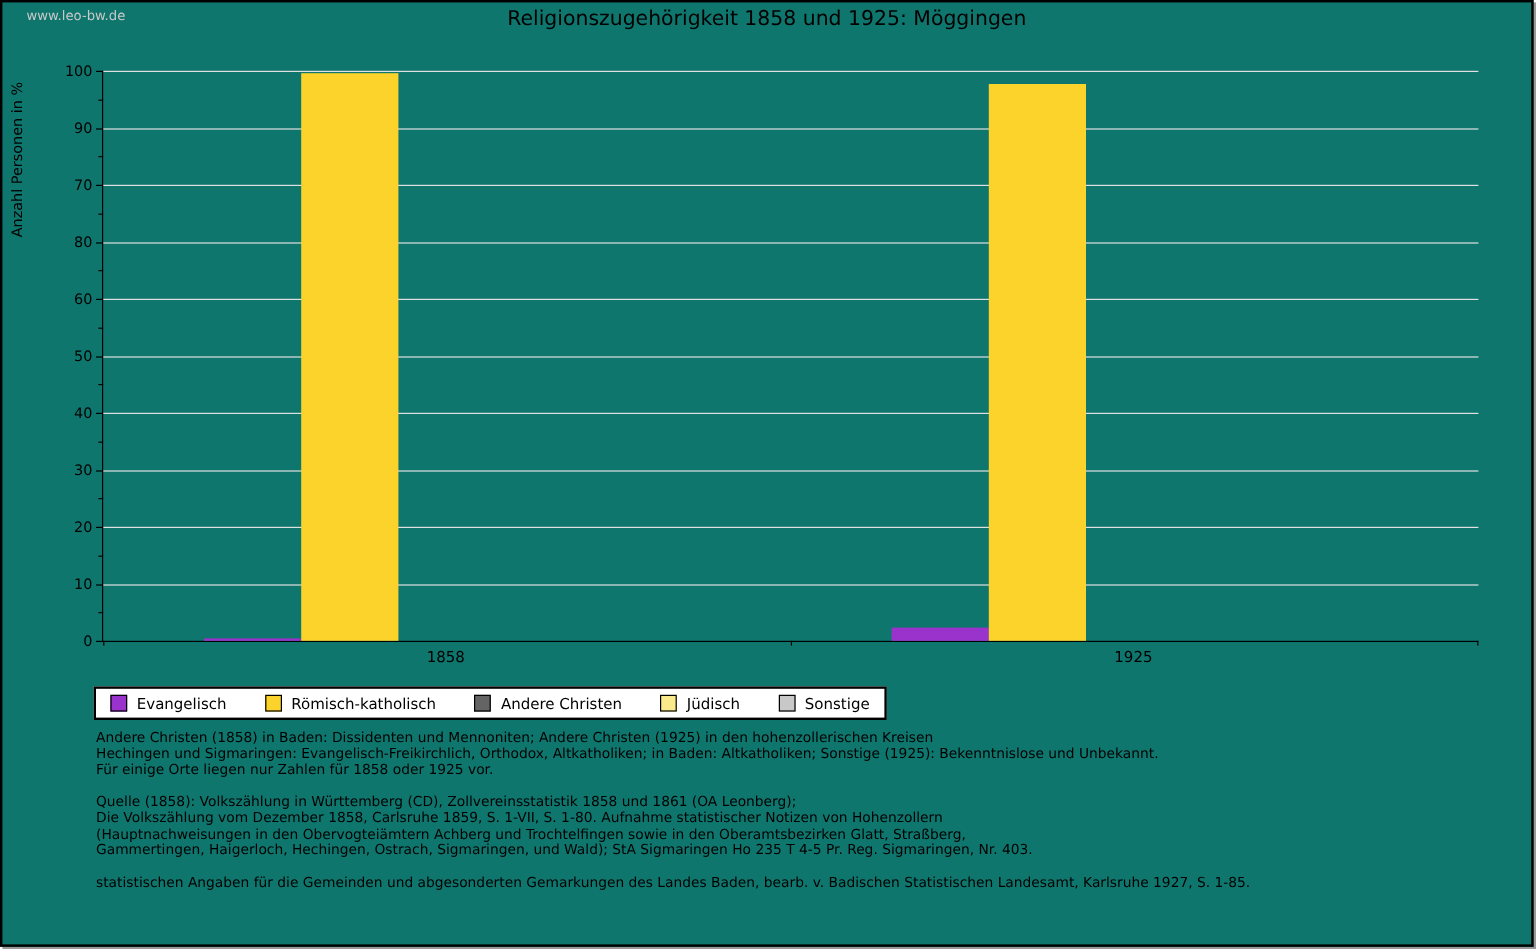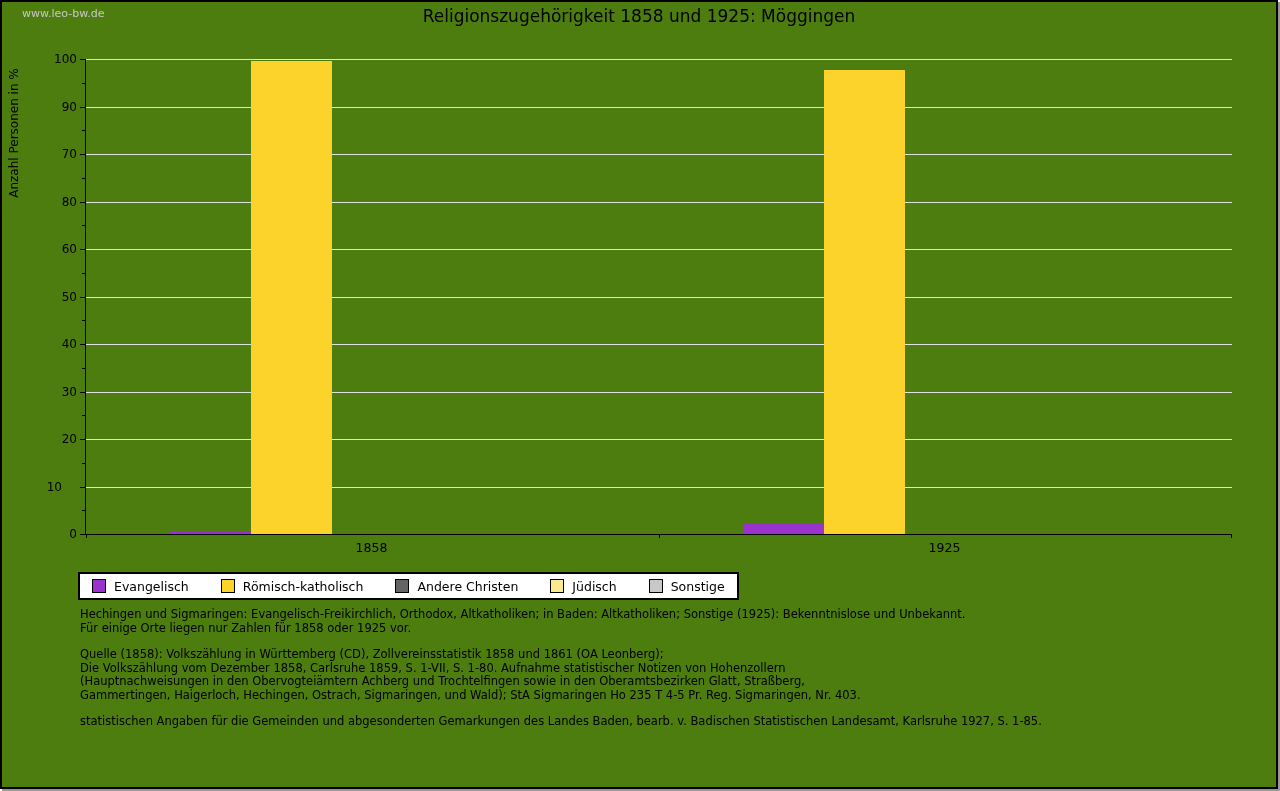--- a/index.html
+++ b/index.html
@@ -1,21 +1,21 @@
 <!DOCTYPE html>
 <html><head>
 <meta charset="utf-8">
 <style>
   html, body { margin: 0; padding: 0; background: #ffffff; }
   body { font-family: "DejaVu Sans", "Liberation Sans", sans-serif; color: #000; }
 
   .frame {
     position: absolute; top: 0; left: 0;
     width: 1274px; height: 785px;
-    background: #4d7c0f;
+    background: #0f766e;
     border: 2px solid #000;
     box-shadow: 2px 2px 0 #999;
     overflow: hidden;
   }
 
   .watermark {
     position: absolute; left: 20px; top: 5px;
     font-size: 11px; color: #c9c9c9;
   }
 
@@ -117,21 +117,21 @@
       <div class="bar" style="left: 738px; width: 81px; height: 464.075px; background: rgb(252, 211, 43);"></div>
       <div class="bar" style="left: 819px; width: 81px; height: 0px; background: rgb(100, 100, 100);"></div>
       <div class="bar" style="left: 900px; width: 81px; height: 0px; background: rgb(251, 234, 140);"></div>
       <div class="bar" style="left: 981px; width: 81px; height: 0px; background: rgb(200, 200, 200);"></div>
       <div class="tick" style="left: 0px; top: 475px; width: 1px; height: 4px;"></div>
       <div class="tick" style="left: 573px; top: 475px; width: 1px; height: 4px;"></div>
       <div class="tick" style="left: 1145px; top: 475px; width: 1px; height: 4px;"></div>
     </div>
   <div id="axis-labels">
       <div class="ytick-label" style="position: absolute; left: 15px; top: 525px;">0</div>
-      <div class="ytick-label" style="position: absolute; left: 0; top: 477.5px;">10</div>
+      <div class="ytick-label" style="position: absolute; left: 15px; top: 477.5px;">10</div>
       <div class="ytick-label" style="position: absolute; left: 15px; top: 430px;">20</div>
       <div class="ytick-label" style="position: absolute; left: 15px; top: 382.5px;">30</div>
       <div class="ytick-label" style="position: absolute; left: 15px; top: 335px;">40</div>
       <div class="ytick-label" style="position: absolute; left: 15px; top: 287.5px;">50</div>
       <div class="ytick-label" style="position: absolute; left: 15px; top: 240px;">60</div>
       <div class="ytick-label" style="position: absolute; left: 15px; top: 192.5px;">80</div>
       <div class="ytick-label" style="position: absolute; left: 15px; top: 145px;">70</div>
       <div class="ytick-label" style="position: absolute; left: 15px; top: 97.5px;">90</div>
       <div class="ytick-label" style="position: absolute; left: 15px; top: 50px;">100</div>
       <div class="xtick-label" style="position: absolute; left: 329.5px; top: 538px;">1858</div>
@@ -156,20 +156,21 @@
         <div>Jüdisch</div>
       </div>
       <div class="legend-item">
         <div class="swatch" style="background: rgb(200, 200, 200);"></div>
         <div>Sonstige</div>
       </div>
     </div>
 
   <div class="notes" id="notes">
       <div class="para">
+        <div class="line">Andere Christen (1858) in Baden: Dissidenten und Mennoniten; Andere Christen (1925) in den hohenzollerischen Kreisen</div>
         <div class="line">Hechingen und Sigmaringen: Evangelisch-Freikirchlich, Orthodox, Altkatholiken; in Baden: Altkatholiken; Sonstige (1925): Bekenntnislose und Unbekannt.</div>
         <div class="line">Für einige Orte liegen nur Zahlen für 1858 oder 1925 vor.</div>
       </div>
       <div class="para">
         <div class="line">Quelle (1858): Volkszählung in Württemberg (CD), Zollvereinsstatistik 1858 und 1861 (OA Leonberg);</div>
         <div class="line">Die Volkszählung vom Dezember 1858, Carlsruhe 1859, S. 1-VII, S. 1-80. Aufnahme statistischer Notizen von Hohenzollern</div>
         <div class="line">(Hauptnachweisungen in den Obervogteiämtern Achberg und Trochtelfingen sowie in den Oberamtsbezirken Glatt, Straßberg,</div>
         <div class="line">Gammertingen, Haigerloch, Hechingen, Ostrach, Sigmaringen, und Wald); StA Sigmaringen Ho 235 T 4-5 Pr. Reg. Sigmaringen, Nr. 403.</div>
       </div>
       <div class="para">

